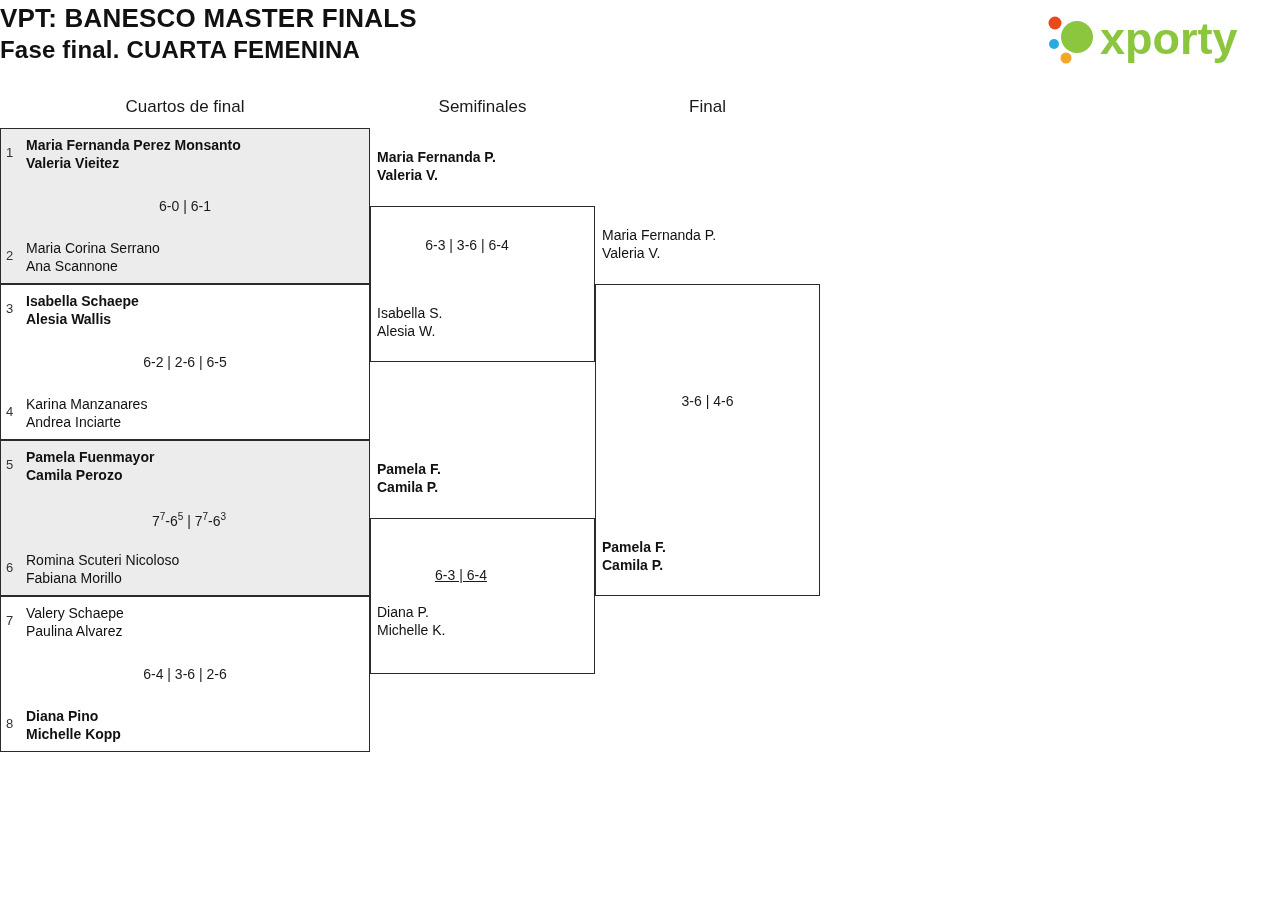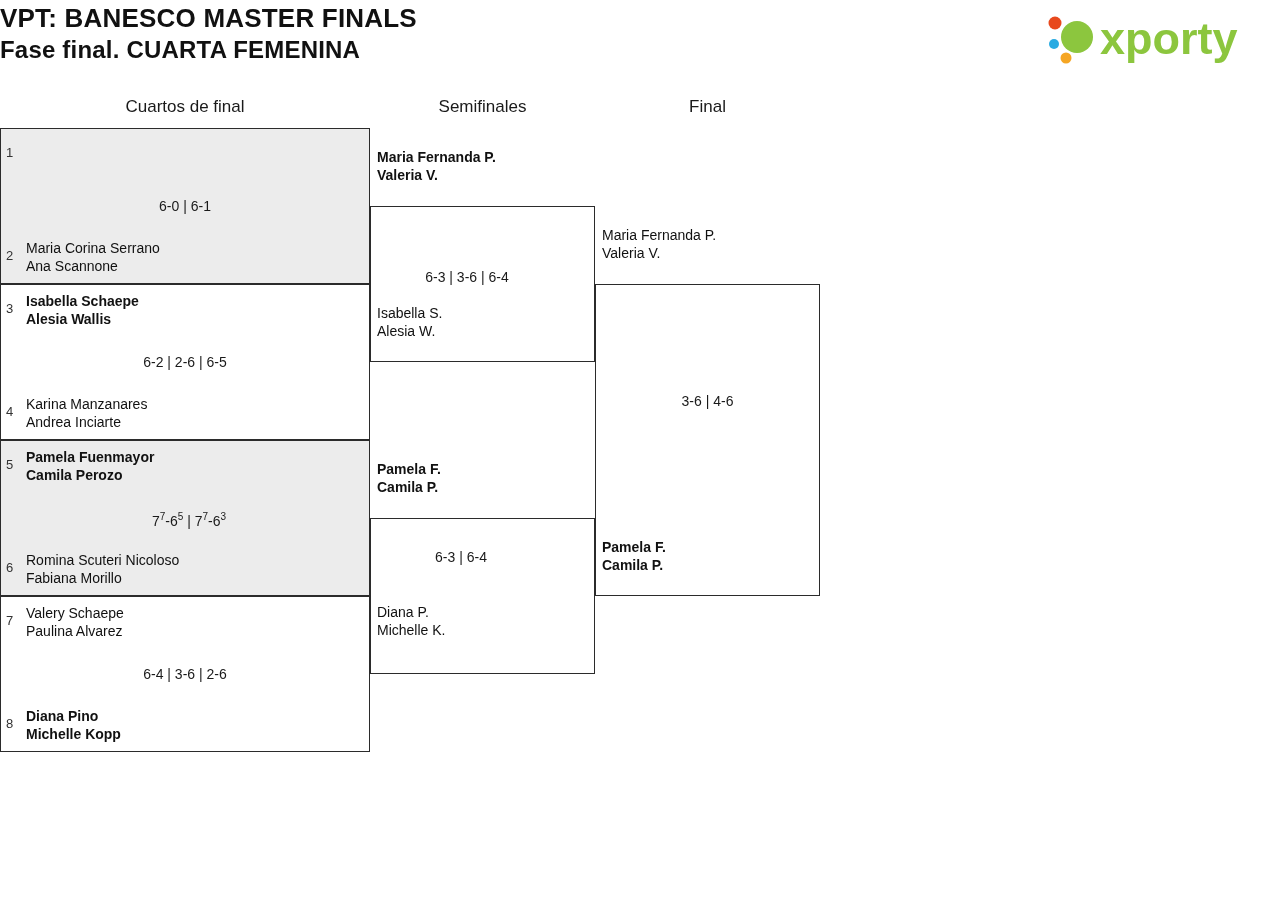--- a/index.html
+++ b/index.html
@@ -125,20 +125,24 @@
   </div>
 
   <div class="round-head" id="rh-qf">Cuartos de final</div>
   <div class="round-head" id="rh-sf">Semifinales</div>
   <div class="round-head" id="rh-f">Final</div>
 
   <div class="box shaded" style="left:0px; top:128px; width:370px; height:156px;">
     <div class="seed" style="top:140px; position:absolute;"></div>
   </div>
   <div class="seed" style="left:6px; top:146px;">1</div>
+  <div class="team bold" style="top:136px;">
+    <span class="ln">Maria Fernanda Perez Monsanto</span>
+    <span class="ln">Valeria Vieitez</span>
+  </div>
   <div class="score" style="left:0px; top:197px; width:370px;">6-0 | 6-1</div>
   <div class="seed" style="left:6px; top:249px;">2</div>
   <div class="team" style="top:239px;">
     <span class="ln">Maria Corina Serrano</span>
     <span class="ln">Ana Scannone</span>
   </div>
 
   <div class="box plain" style="left:0px; top:284px; width:370px; height:156px;"></div>
   <div class="seed" style="left:6px; top:302px;">3</div>
   <div class="team bold" style="top:292px;">
@@ -178,32 +182,32 @@
   <div class="team bold" style="top:707px;">
     <span class="ln">Diana Pino</span>
     <span class="ln">Michelle Kopp</span>
   </div>
 
   <div class="box plain" style="left:370px; top:206px; width:225px; height:156px;"></div>
   <div class="adv-name bold" style="left:377px; top:148px;">
     <span class="ln">Maria Fernanda P.</span>
     <span class="ln">Valeria V.</span>
   </div>
-  <div class="score" style="left:370px; top:236px; width:194px;margin-top:32px;">6-3 | 3-6 | 6-4</div>
+  <div class="score" style="left:370px; top:236px; width:194px;">6-3 | 3-6 | 6-4</div>
   <div class="adv-name" style="left:377px; top:304px;">
     <span class="ln">Isabella S.</span>
     <span class="ln">Alesia W.</span>
   </div>
 
   <div class="box plain" style="left:370px; top:518px; width:225px; height:156px;"></div>
   <div class="adv-name bold" style="left:377px; top:460px;">
     <span class="ln">Pamela F.</span>
     <span class="ln">Camila P.</span>
   </div>
-  <div class="score" style="left:370px; top:548px; width:182px;">6-3 | 6-4</div>
+  <div class="score" style="left:370px; top:566px; width:182px;text-decoration:underline;">6-3 | 6-4</div>
   <div class="adv-name" style="left:377px; top:603px;">
     <span class="ln">Diana P.</span>
     <span class="ln">Michelle K.</span>
   </div>
 
   <div class="box plain" style="left:595px; top:284px; width:225px; height:312px;"></div>
   <div class="adv-name" style="left:602px; top:226px;">
     <span class="ln">Maria Fernanda P.</span>
     <span class="ln">Valeria V.</span>
   </div>

